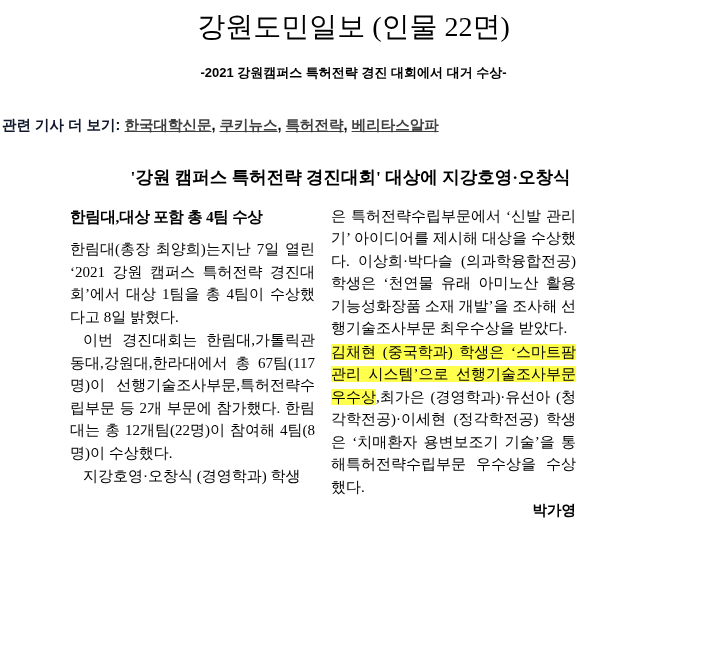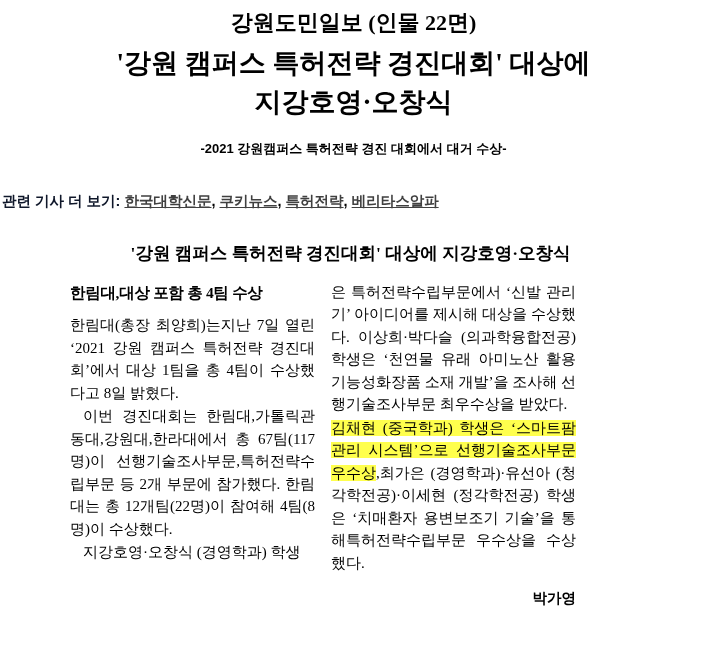--- a/index.html
+++ b/index.html
@@ -20,22 +20,22 @@
     position: relative;
     box-sizing: border-box;
   }
 
   
   .header {
     text-align: center;
     padding-top: 8px;
   }
   .source-line {
-    font-size: 22px;
-    font-weight: bold;
+    font-size: 28px;
+    font-weight: normal;
     letter-spacing: 0px;
     line-height: 1.35;
     font-family: "Liberation Serif", serif;
   }
   .headline {
     font-size: 27px;
     font-weight: bold;
     line-height: 1.45;
     margin-top: 6px;
     font-family: "Liberation Serif", serif;
@@ -116,35 +116,31 @@
   }
   .indent {
     text-indent: 13px;
   }
   .hl {
     background: #ffff4d;
   }
   .byline {
     text-align: right;
     font-weight: bold;
-    margin-top: 14px;
+    margin-top: 2px;
     font-size: 14.5px;
   }
 </style>
 </head>
 <body>
 
 <div class="page">
 
   <div class="header">
     <div class="source-line">강원도민일보 (인물 22면)</div>
-    <div class="headline">
-      <span>'강원 캠퍼스 특허전략 경진대회' 대상에</span>
-      <span class="line2">지강호영·오창식</span>
-    </div>
   </div>
 
   <div class="subhead">-2021 강원캠퍼스 특허전략 경진 대회에서 대거 수상-</div>
 
   <div class="related">
     <span class="label">관련 기사 더 보기:</span>
     <span>
       <a href="#">한국대학신문</a><span class="sep">, </span><a href="#">쿠키뉴스</a><span class="sep">, </span><a href="#">특허전략</a><span class="sep">, </span><a href="#">베리타스알파</a>
     </span>
   </div>

